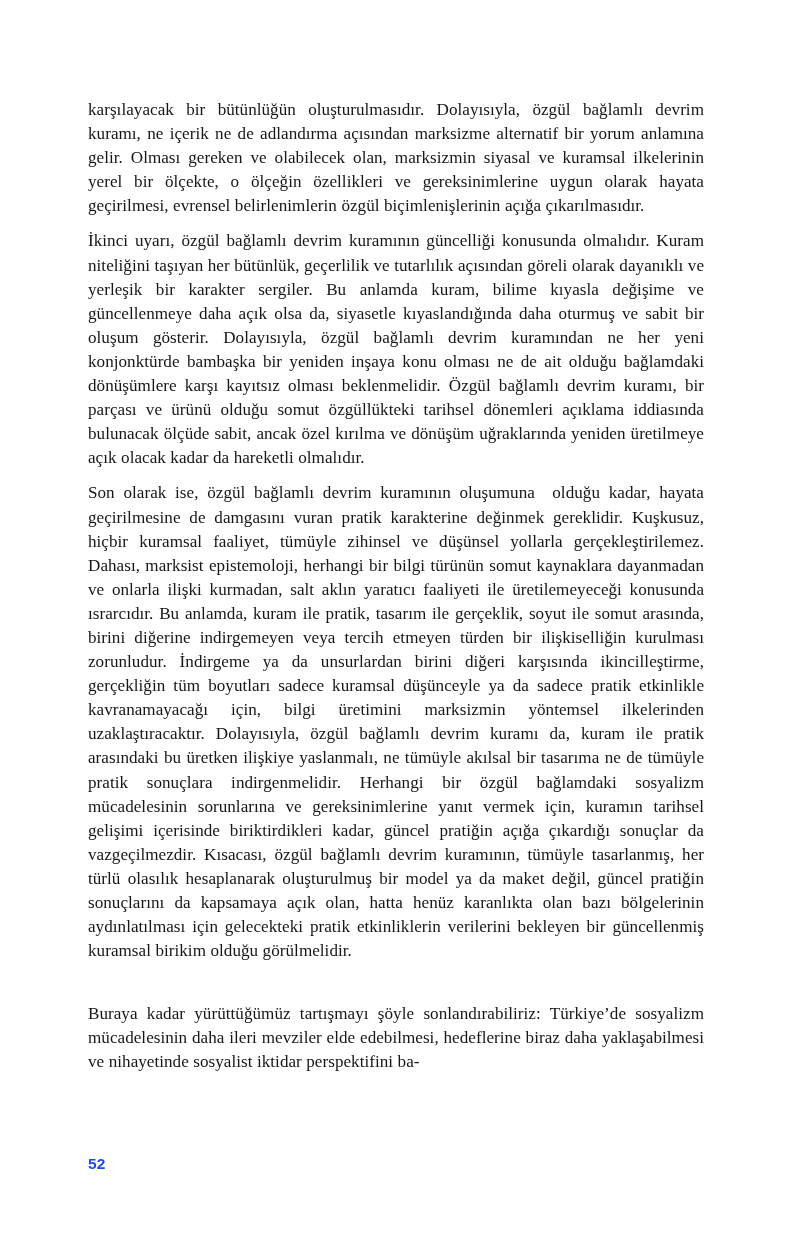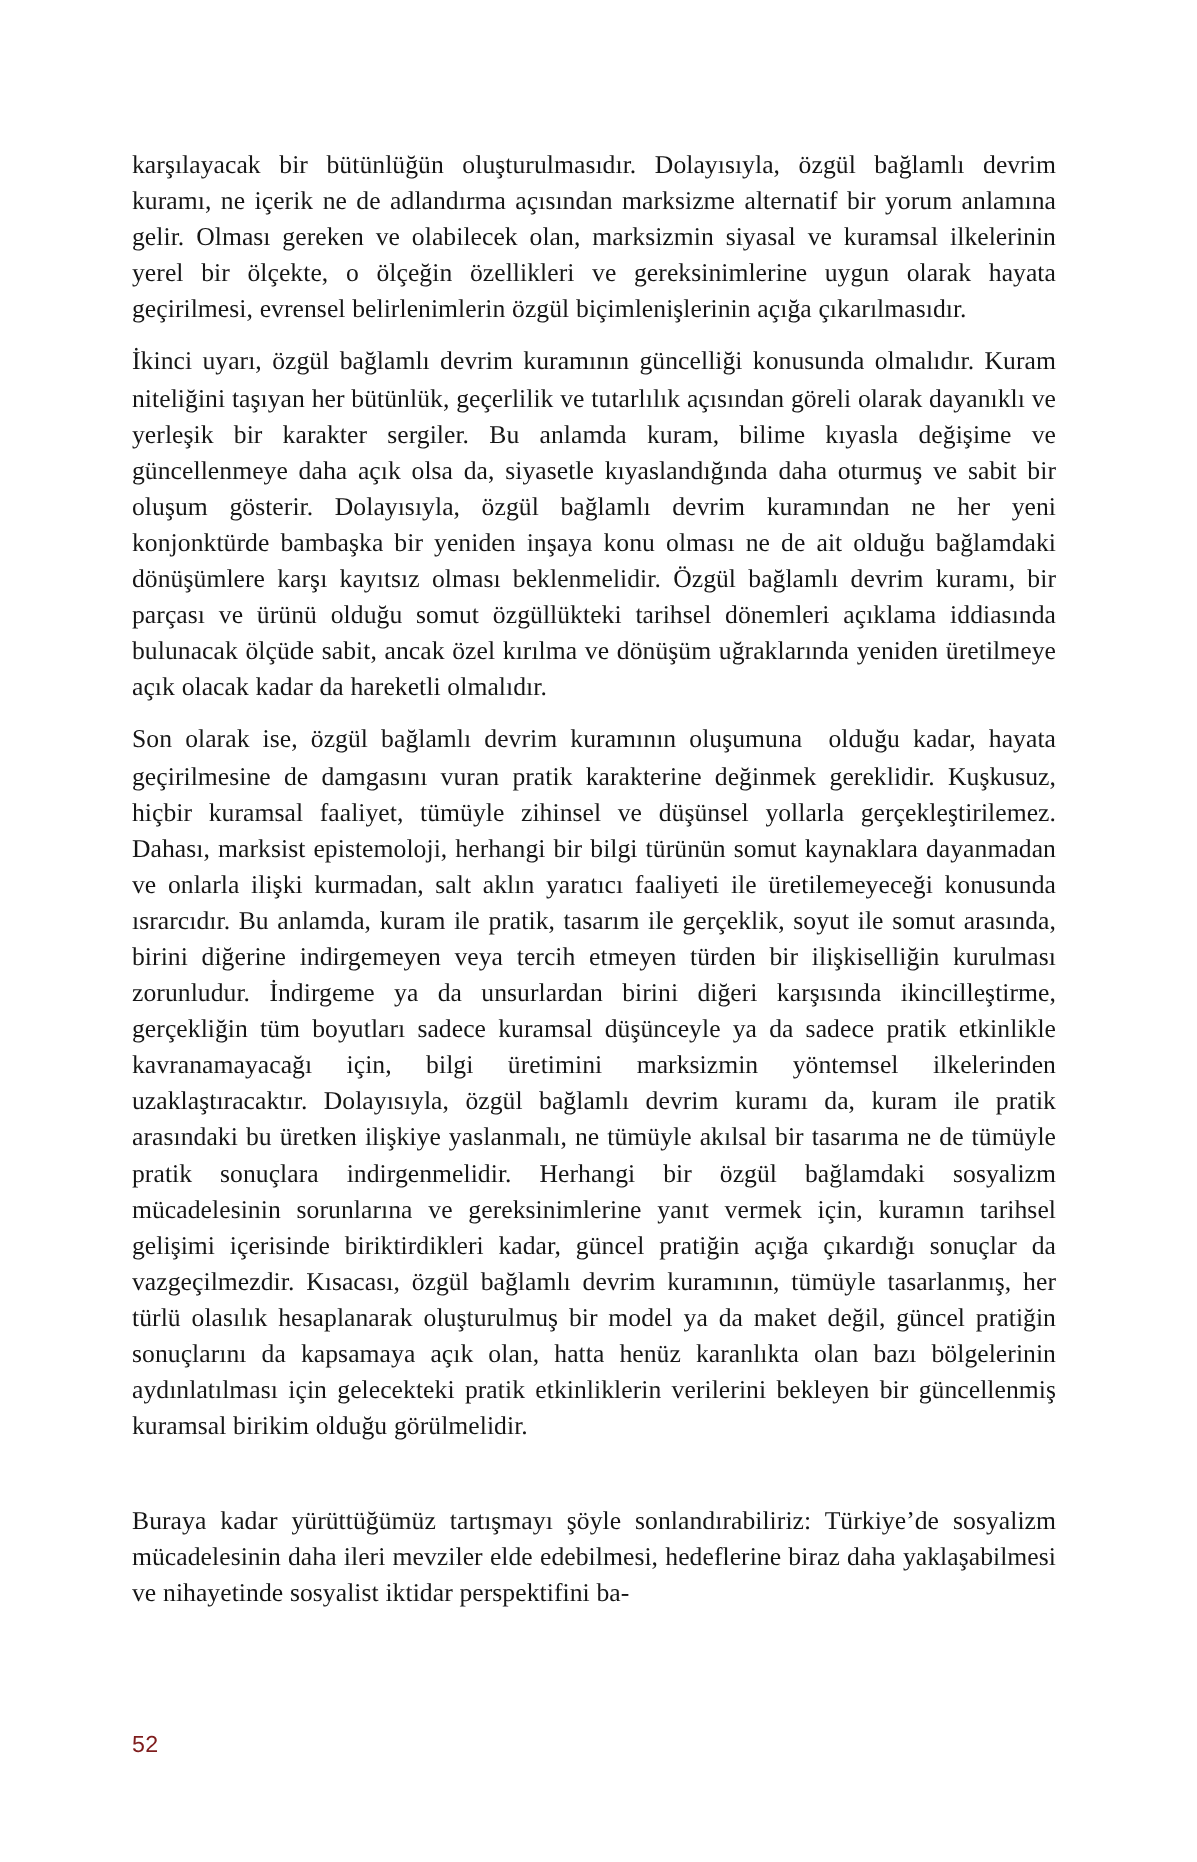--- a/index.html
+++ b/index.html
@@ -46,25 +46,25 @@
   
   .para.continues {
     margin-bottom: 0;
     margin-top: 39px;
   }
   .folio {
     position: absolute;
     left: 88px;
     top: 1155px;
     font-family: "Liberation Sans", "DejaVu Sans", sans-serif;
-    font-weight: normal;
+    font-weight: bold;
     font-size: 15.5px;
     line-height: 18px;
     letter-spacing: 0.01em;
-    color: #7f1d1d;
+    color: #1d4ed8;
   }
 </style>
 </head>
 <body>
 
 <div class="page">
 
   <div class="text-column">
     <p class="para">karşılayacak bir bütünlüğün oluşturulmasıdır. Dolayısıyla, özgül bağlamlı devrim kuramı, ne içerik ne de adlandırma açısından marksizme alternatif bir yorum anlamına gelir. Olması gereken ve olabilecek olan, marksizmin siyasal ve kuramsal ilkelerinin yerel bir ölçekte, o ölçeğin özellikleri ve gereksinimlerine uygun olarak hayata geçirilmesi, evrensel belirlenimlerin özgül biçimlenişlerinin açığa çıkarılmasıdır.</p>
     <p class="para">İkinci uyarı, özgül bağlamlı devrim kuramının güncelliği konusunda olmalıdır. Kuram niteliğini taşıyan her bütünlük, geçerlilik ve tutarlılık açısından göreli olarak dayanıklı ve yerleşik bir karakter sergiler. Bu anlamda kuram, bilime kıyasla değişime ve güncellenmeye daha açık olsa da, siyasetle kıyaslandığında daha oturmuş ve sabit bir oluşum gösterir. Dolayısıyla, özgül bağlamlı devrim kuramından ne her yeni konjonktürde bambaşka bir yeniden inşaya konu olması ne de ait olduğu bağlamdaki dönüşümlere karşı kayıtsız olması beklenmelidir. Özgül bağlamlı devrim kuramı, bir parçası ve ürünü olduğu somut özgüllükteki tarihsel dönemleri açıklama iddiasında bulunacak ölçüde sabit, ancak özel kırılma ve dönüşüm uğraklarında yeniden üretilmeye açık olacak kadar da hareketli olmalıdır.</p>

